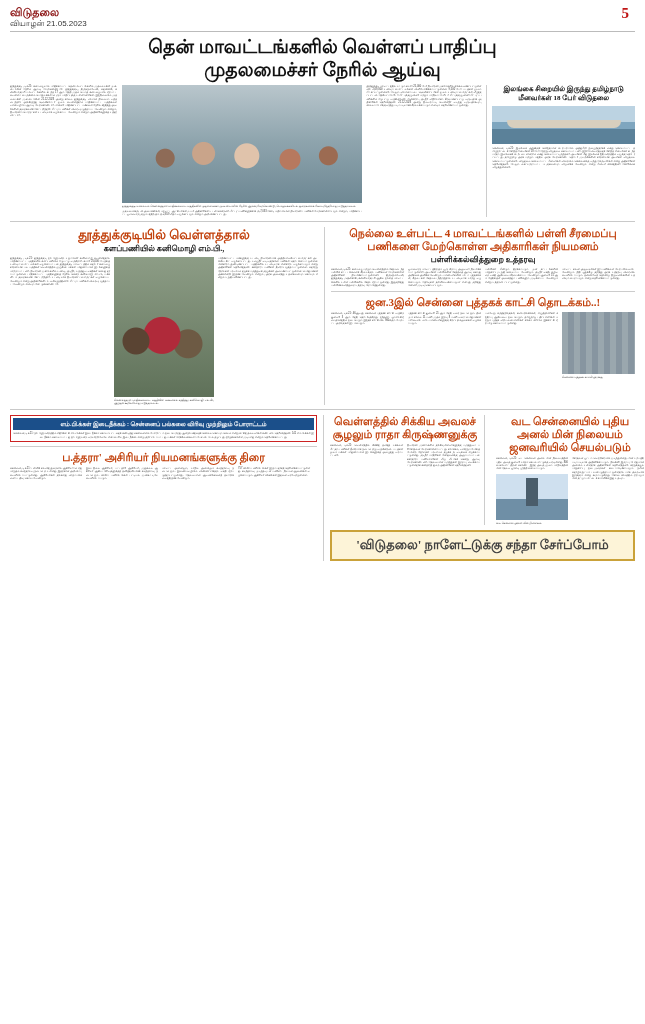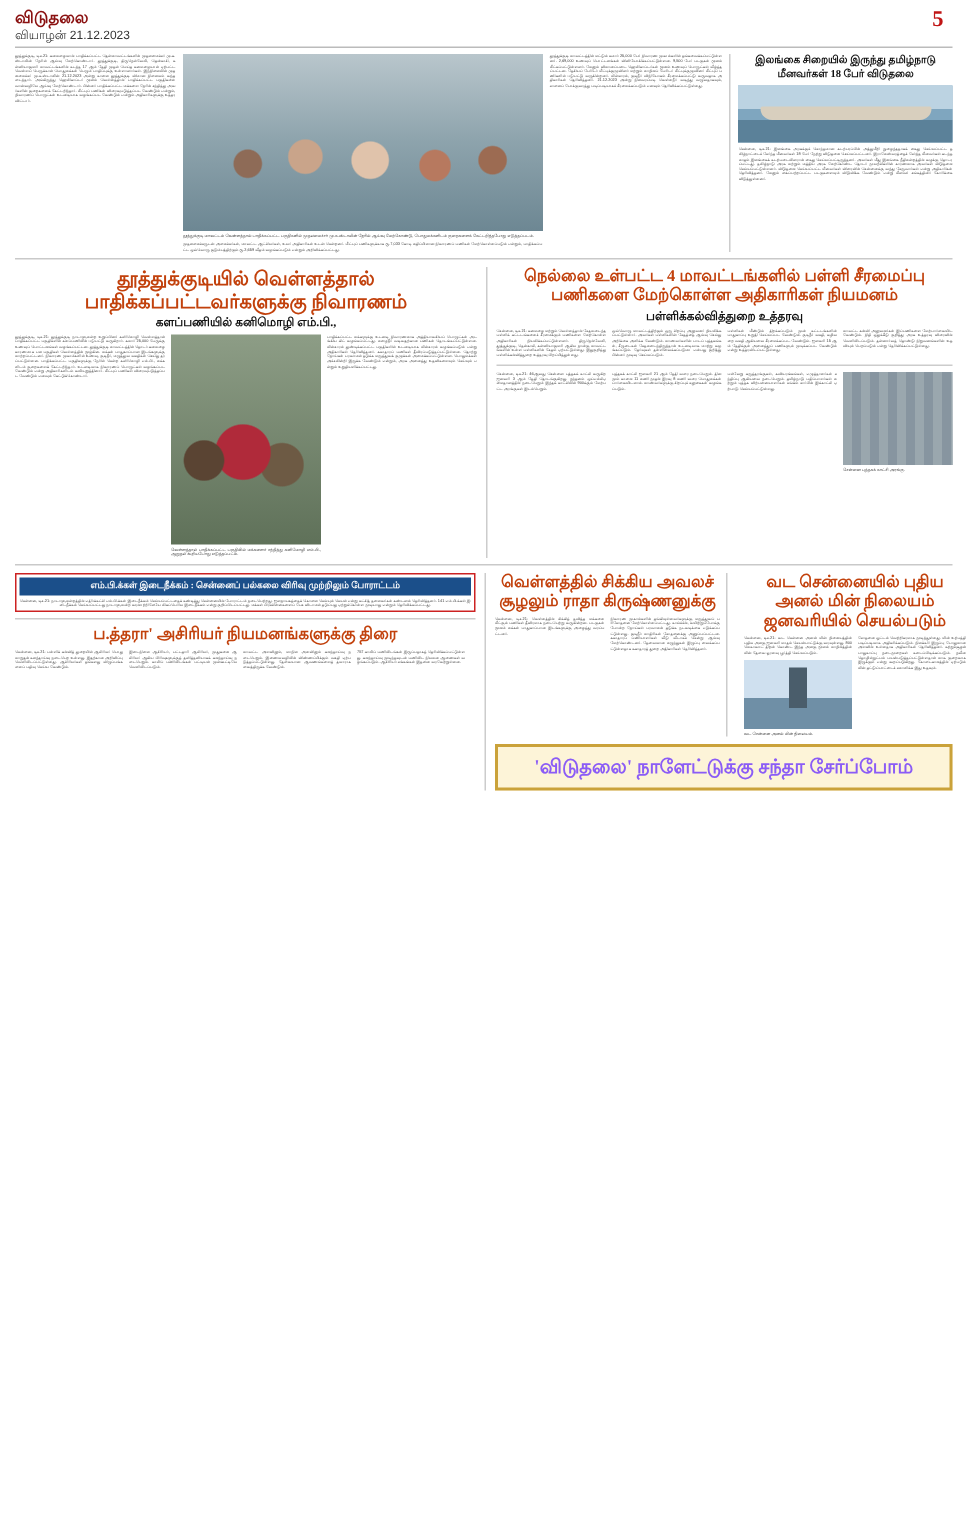--- a/index.html
+++ b/index.html
@@ -126,39 +126,43 @@
     font-size:6px;padding:2px;line-height:8px;
     font-family:"Liberation Serif", serif;
   }
   .redbox{
     border:1px solid #c22;
   }
   .bottom-banner{
     margin-top:5px;border:2px solid #caa23a;background:#fdf4d8;
     text-align:center;padding:5px 4px;
     font-family:"Liberation Serif", serif;font-weight:bold;
-    font-size:13px;color:#8b5cf6;
+    font-size:13px;color:#404040;
   }
   .hairline{border-top:1px solid #ccc;margin:4px 0;}
   .vline{border-left:1px solid #ccc;padding-left:11px;}
 </style>
 </head>
 <body>
 
 <div class="page">
 
   <div class="masthead">
     <div class="masthead-left">
       <div class="paper-name">விடுதலை</div>
-      <div class="paper-date">வியாழன் 21.12.2023</div>
+      <div class="paper-date">வியாழன் 21.05.2023</div>
     </div>
     <div class="page-no">5</div>
   </div>
 
   <div>
+    <div class="hl lead-title">
+      <span>தென் மாவட்டங்களில் வெள்ளப் பாதிப்பு</span>
+      <span class="l2">முதலமைச்சர் நேரில் ஆய்வு</span>
+    </div>
 
     <div class="lead-wrap">
       <div class="col lead-c1">
         <div class="tiny">தூத்துக்குடி, டிச.21: கனமழையால் பாதிக்கப்பட்ட தென்மாவட்டங்களில் முதலமைச்சர் மு.க.ஸ்டாலின் நேரில் ஆய்வு மேற்கொண்டார். தூத்துக்குடி, திருநெல்வேலி, தென்காசி, கன்னியாகுமரி மாவட்டங்களில் கடந்த 17 ஆம் தேதி முதல் பெய்த கனமழையால் ஏற்பட்ட வெள்ளப் பெருக்கால் பொதுமக்கள் பெரும் பாதிப்புக்கு உள்ளானார்கள். இந்நிலையில் முதலமைச்சர் மு.க.ஸ்டாலின் 21.12.2023 அன்று காலை தூத்துக்குடி விமான நிலையம் வந்தடைந்தார். அங்கிருந்து ஹெலிகாப்டர் மூலம் வெள்ளத்தால் பாதிக்கப்பட்ட பகுதிகளை வான்வழியே ஆய்வு மேற்கொண்டார். பின்னர் பாதிக்கப்பட்ட மக்களை நேரில் சந்தித்து அவர்களின் குறைகளைக் கேட்டறிந்தார். மீட்புப் பணிகள் விரைவுபடுத்தப்பட வேண்டும் என்றும், நிவாரணப் பொருட்கள் உடனடியாக வழங்கப்பட வேண்டும் என்றும் அதிகாரிகளுக்கு உத்தரவிட்டார்.</div>
       </div>
 
       <div class="col lead-c2">
         <div class="photo ph-crowd" style="height:118px;"></div>
         <div class="cap">தூத்துக்குடி மாவட்டம் வெள்ளத்தால் பாதிக்கப்பட்ட பகுதிகளில் முதலமைச்சர் மு.க.ஸ்டாலின் நேரில் ஆய்வு மேற்கொண்டு, பொதுமக்களிடம் குறைகளைக் கேட்டறிந்தபோது எடுத்தப்படம்.</div>
         <div class="tiny" style="margin-top:2px;">முதலமைச்சருடன் அமைச்சர்கள், மாவட்ட ஆட்சியர்கள், உயர் அதிகாரிகள் உடன் சென்றனர். மீட்புப் பணிகளுக்காக ரூ.7,033 கோடி மதிப்பிலான நிவாரணப் பணிகள் மேற்கொள்ளப்படும் என்றும், பாதிக்கப்பட்ட ஒவ்வொரு குடும்பத்திற்கும் ரூ.2,659 வீதம் வழங்கப்படும் என்றும் அறிவிக்கப்பட்டது.</div>
@@ -175,21 +179,20 @@
       </div>
     </div>
   </div>
 
   <div class="rule"></div>
 
   <div class="two-col-sec">
 
     <div class="sec-left">
       <div class="sec-title">தூத்துக்குடியில் வெள்ளத்தால்</div>
-      <div class="sec-title">பாதிக்கப்பட்டவர்களுக்கு நிவாரணம்</div>
       <div class="sub" style="margin-top:2px;">களப்பணியில் கனிமொழி எம்.பி.,</div>
       <div class="cols3" style="margin-top:3px;">
         <div style="width:100px;">
           <div class="tiny">தூத்துக்குடி, டிச.21: தூத்துக்குடி நாடாளுமன்ற உறுப்பினர் கனிமொழி வெள்ளத்தால் பாதிக்கப்பட்ட பகுதிகளில் களப்பணியில் ஈடுபட்டு வருகிறார். சுமார் 25,000 பேருக்கு உணவுப் பொட்டலங்கள் வழங்கப்பட்டன. தூத்துக்குடி மாவட்டத்தில் தொடர் கனமழை காரணமாக பல பகுதிகள் வெள்ளத்தில் மூழ்கின. மக்கள் பாதுகாப்பான இடங்களுக்கு மாற்றப்பட்டனர். நிவாரண முகாம்களில் உணவு, குடிநீர், மருத்துவ வசதிகள் செய்து தரப்பட்டுள்ளன. பாதிக்கப்பட்ட பகுதிகளுக்கு நேரில் சென்ற கனிமொழி எம்.பி., மக்களிடம் குறைகளைக் கேட்டறிந்தார். உடனடியாக நிவாரணப் பொருட்கள் வழங்கப்பட வேண்டும் என்று அதிகாரிகளிடம் வலியுறுத்தினார். மீட்புப் பணிகள் விரைவுபடுத்தப்பட வேண்டும் எனவும் கேட்டுக்கொண்டார்.</div>
         </div>
         <div style="width:100px;">
           <div class="photo ph-relief" style="height:140px;"></div>
           <div class="cap">வெள்ளத்தால் பாதிக்கப்பட்ட பகுதியில் மக்களைச் சந்தித்து கனிமொழி எம்.பி., ஆறுதல் கூறியபோது எடுத்தப்படம்.</div>
         </div>
         <div style="width:100px;">
@@ -215,20 +218,21 @@
           </div>
           <div style="width:73px;">
             <div class="tiny">மாவட்ட கல்வி அலுவலர்கள் இப்பணிகளை மேற்பார்வையிட வேண்டும். நிதி ஒதுக்கீடு குறித்து அரசு உத்தரவு விரைவில் வெளியிடப்படும். தன்னார்வத் தொண்டு நிறுவனங்களின் உதவியும் பெறப்படும் என்று தெரிவிக்கப்பட்டுள்ளது.</div>
           </div>
         </div>
       </div>
 
       <div class="hairline"></div>
 
       <div>
+        <div class="sec-title sm">ஜன.3இல் சென்னை புத்தகக் காட்சி தொடக்கம்..!</div>
         <div class="cols3" style="margin-top:3px;">
           <div style="width:73px;">
             <div class="tiny">சென்னை, டிச.21: 46ஆவது சென்னை புத்தகக் காட்சி வருகிற ஜனவரி 3 ஆம் தேதி தொடங்குகிறது. நந்தனம் ஒய்எம்சிஏ மைதானத்தில் நடைபெறும் இந்தக் காட்சியில் 900க்கும் மேற்பட்ட அரங்குகள் இடம்பெறும்.</div>
           </div>
           <div style="width:73px;">
             <div class="tiny">புத்தகக் காட்சி ஜனவரி 21 ஆம் தேதி வரை நடைபெறும். தினமும் காலை 11 மணி முதல் இரவு 8 மணி வரை பொதுமக்கள் பார்வையிடலாம். மாணவர்களுக்கு சிறப்புச் சலுகைகள் வழங்கப்படும்.</div>
           </div>
           <div style="width:73px;">
             <div class="tiny">பல்வேறு கருத்தரங்குகள், கவியரங்கங்கள், எழுத்தாளர்கள் சந்திப்பு ஆகியவை நடைபெறும். தமிழ்நாடு பதிப்பாளர்கள் மற்றும் புத்தக விற்பனையாளர்கள் சங்கம் சார்பில் இக்காட்சி ஏற்பாடு செய்யப்பட்டுள்ளது.</div>
           </div>

